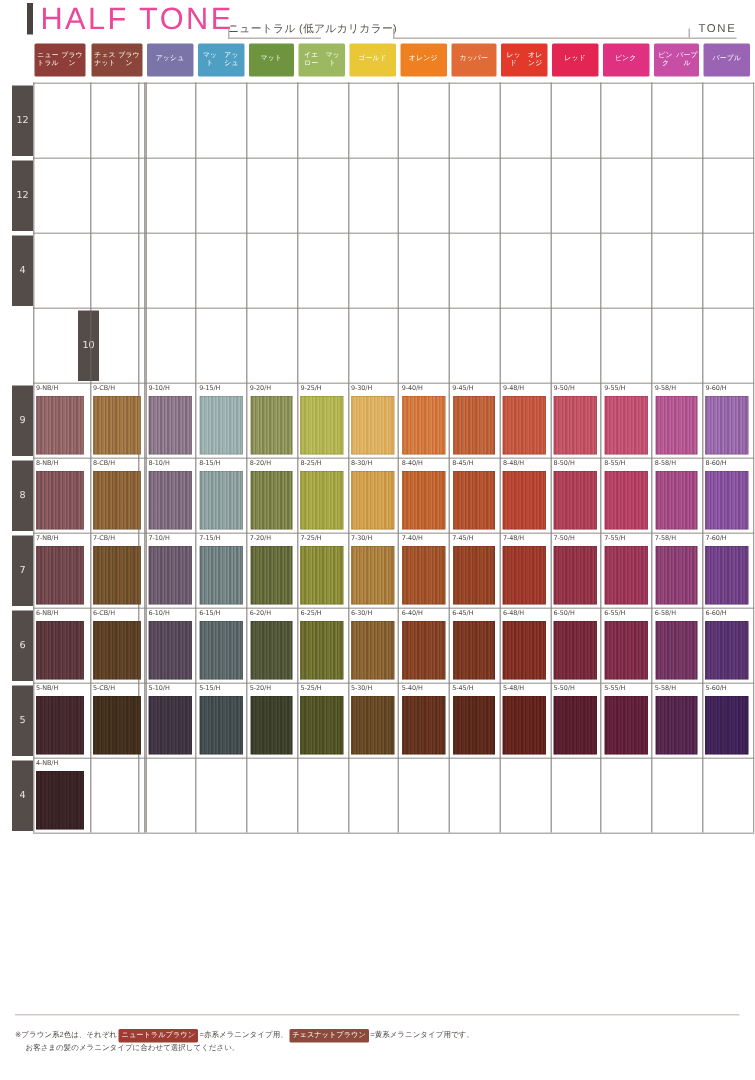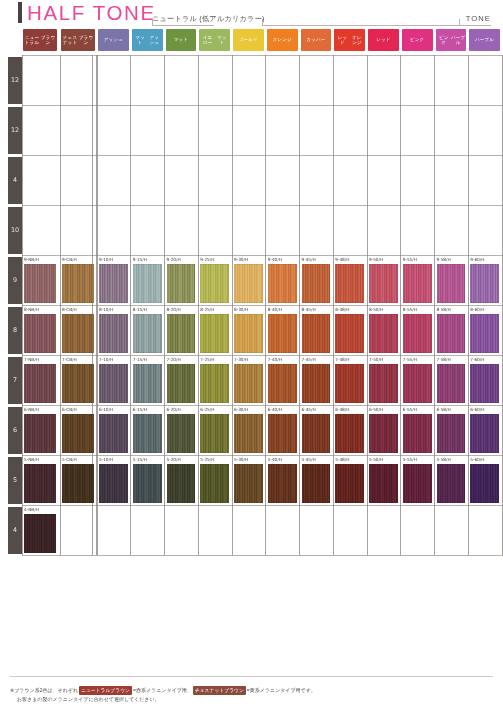--- a/index.html
+++ b/index.html
@@ -143,21 +143,21 @@
 <div id="axis">
     <div class="lvl" style="top: 1.5px; height: 47px;">
       <b>12</b>
     </div>
     <div class="lvl" style="top: 51.5px; height: 47px;">
       <b>12</b>
     </div>
     <div class="lvl" style="top: 101.5px; height: 47px;">
       <b>4</b>
     </div>
-    <div class="lvl" style="top: 151.5px; height: 47px;">
+    <div class="lvl" style="top: 151.5px; height: 47px; margin-left: 44px;">
       <b>10</b>
     </div>
     <div class="lvl" style="top: 201.5px; height: 47px;">
       <b>9</b>
     </div>
     <div class="lvl" style="top: 251.5px; height: 47px;">
       <b>8</b>
     </div>
     <div class="lvl" style="top: 301.5px; height: 47px;">
       <b>7</b>

